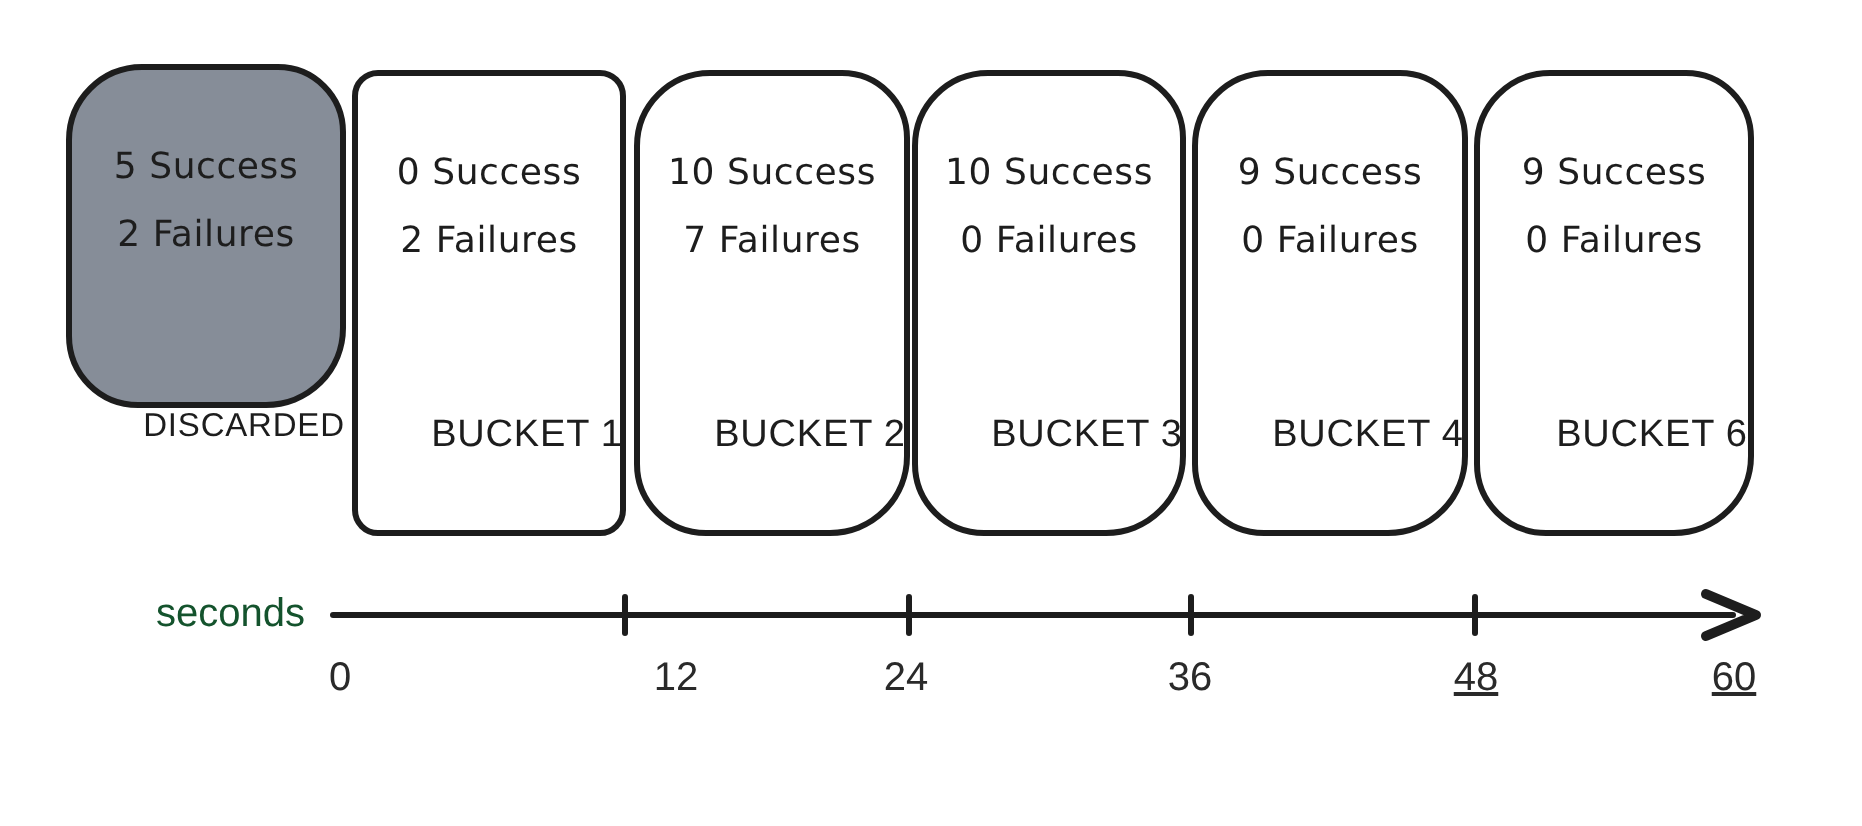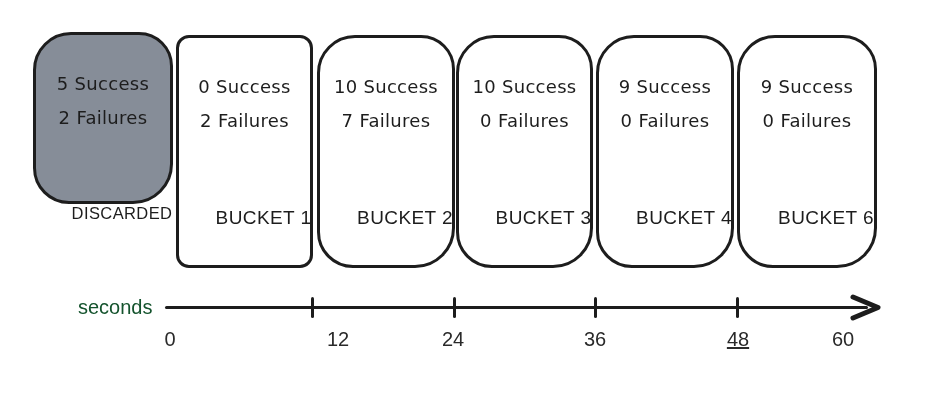--- a/index.html
+++ b/index.html
@@ -158,15 +158,15 @@
   <div class="tick" style="left:311px;"></div>
   <div class="tick" style="left:453px;"></div>
   <div class="tick" style="left:594px;"></div>
   <div class="tick" style="left:736px;"></div>
 
   <span class="tlabel" style="left:170px;">0</span>
   <span class="tlabel" style="left:326px;margin-left:12px;">12</span>
   <span class="tlabel" style="left:453px;">24</span>
   <span class="tlabel" style="left:595px;">36</span>
   <span class="tlabel" style="left:738px;text-decoration:underline;">48</span>
-  <span class="tlabel" style="left:843px;">60</span>
+  <span class="tlabel" style="left:867px;text-decoration:underline;">60</span>
 
 </div>
 
 </body></html>

